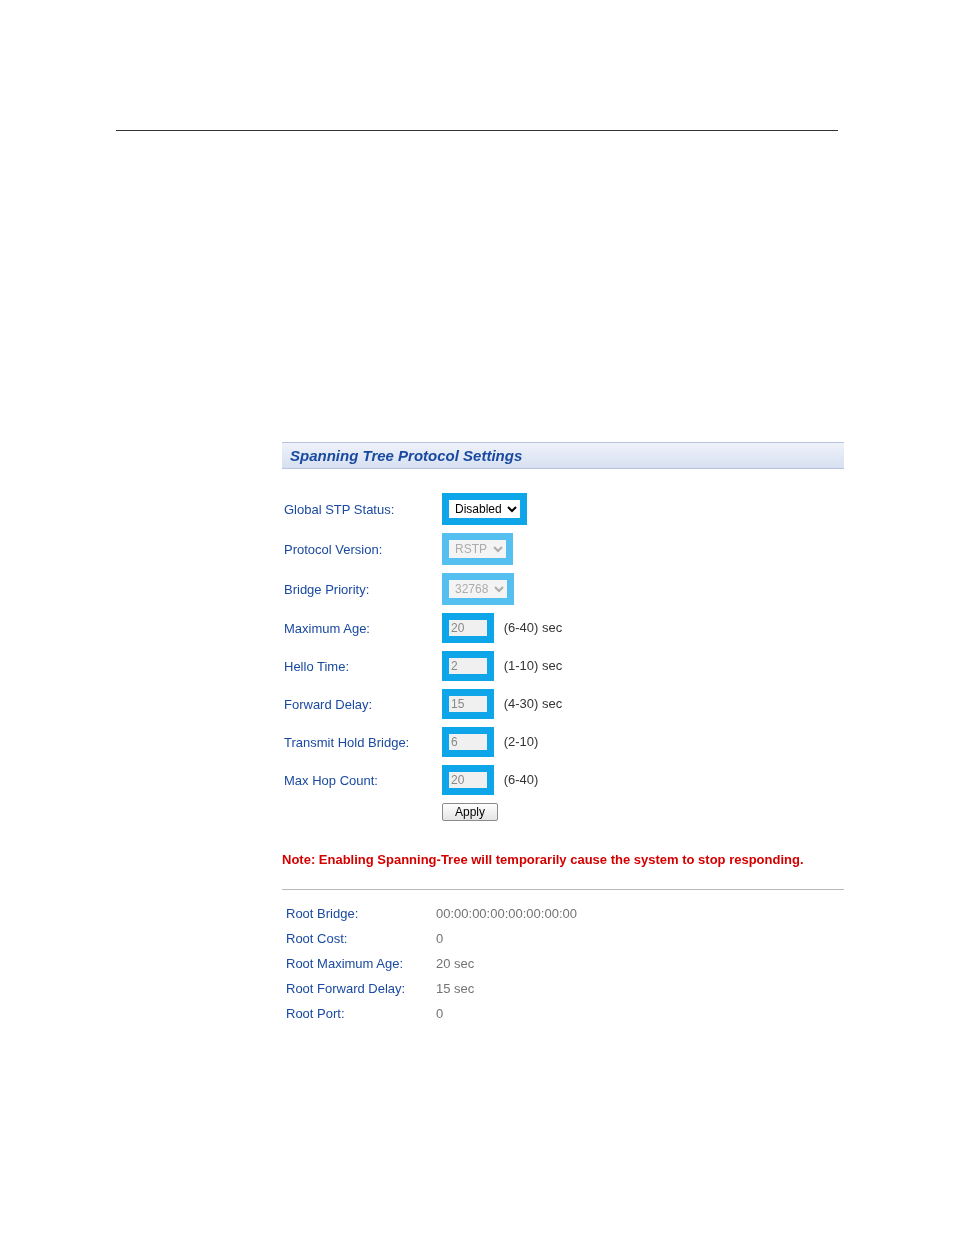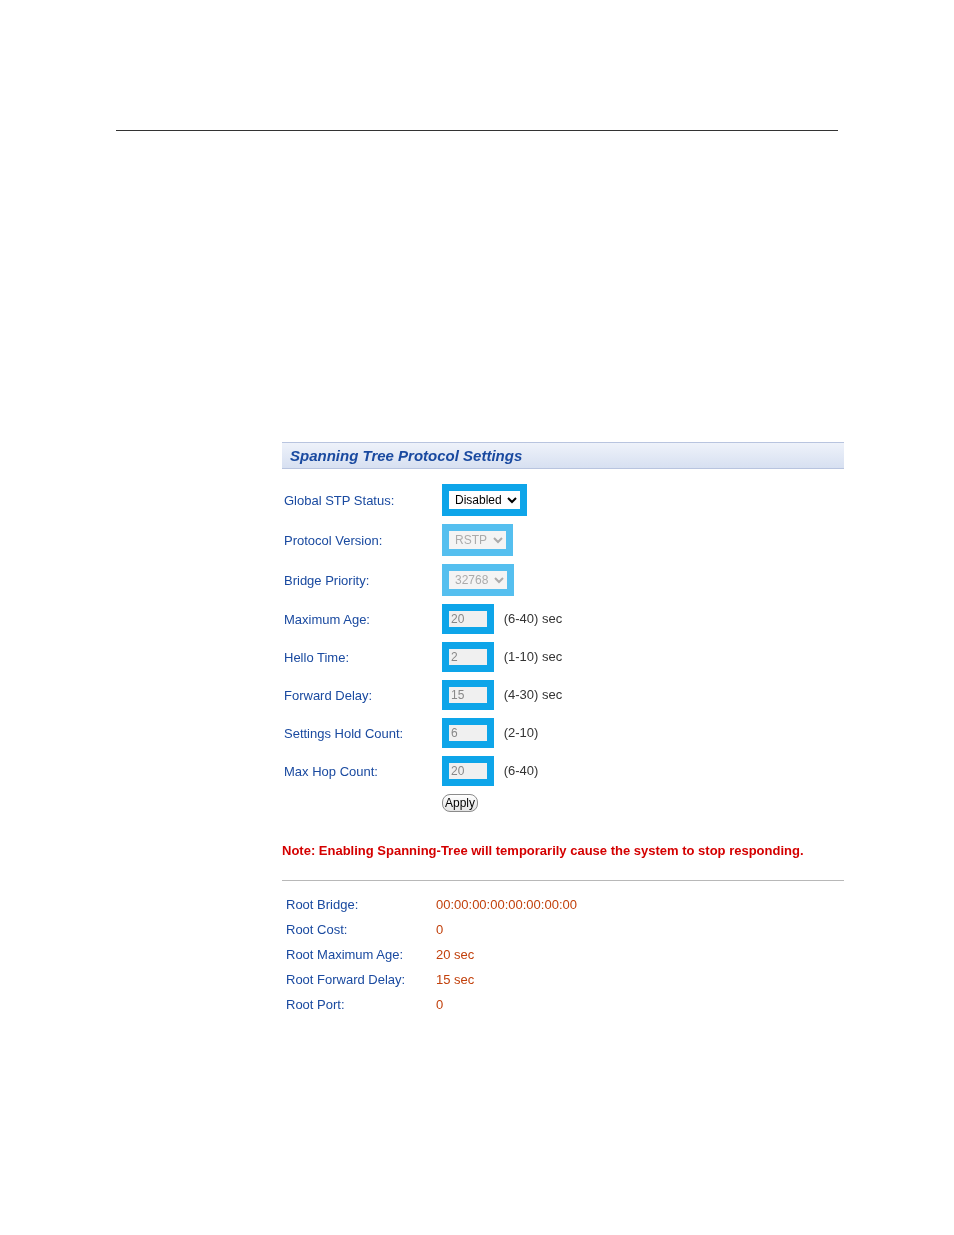--- a/index.html
+++ b/index.html
@@ -36,21 +36,21 @@
     border-top: 1px solid #b8c4df;
     border-bottom: 1px solid #b8c4df;
     padding: 4px 8px;
     color: #1a4aa0;
     font-style: italic;
     font-weight: bold;
     font-size: 15px;
   }
   table.form {
     border-collapse: collapse;
-    margin-top: 11px;
+    margin-top: 20px;
   }
   table.form td {
     padding: 4px 6px 4px 2px;
     vertical-align: middle;
     white-space: nowrap;
   }
   td.lbl {
     color: #1a4aa0;
     width: 150px;
   }
@@ -71,24 +71,24 @@
   }
   input.txt {
     width: 52px;
   }
   .hint {
     color: #333;
     padding-left: 6px;
   }
   .apply-btn {
     font-size: 12px;
-    padding: 1px 2px;
+    padding: 1px 12px;
     background: linear-gradient(#fefefe, #e4e4e4);
     border: 1px solid #8b8b8b;
-    border-radius: 8px;
+    border-radius: 2px;
     cursor: pointer;
   }
   .note {
     color: #d40000;
     font-weight: bold;
     margin-top: 27px;
     font-size: 13px;
   }
   .hr-mid {
     border: none;
@@ -96,21 +96,21 @@
     margin: 22px 0 10px 0;
   }
   table.ro td {
     padding: 4px 6px 4px 2px;
     white-space: nowrap;
   }
   table.ro td.lbl {
     width: 140px;
   }
   .val {
-    color: #c2410c;
+    color: #737373;
   }
 </style>
 </head>
 <body>
 
 <div class="page">
 
   <hr class="hr-top">
 
   <div class="panel">
@@ -157,21 +157,21 @@
         </td>
       </tr>
       <tr>
         <td class="lbl">Forward Delay:</td>
         <td>
           <input class="txt" disabled="" value="15" style="">
           <span class="hint">(4-30) sec</span>
         </td>
       </tr>
       <tr>
-        <td class="lbl">Settings Hold Count:</td>
+        <td class="lbl">Transmit Hold Bridge:</td>
         <td>
           <input class="txt" disabled="" value="6" style="">
           <span class="hint">(2-10)</span>
         </td>
       </tr>
       <tr>
         <td class="lbl">Max Hop Count:</td>
         <td>
           <input class="txt" disabled="" value="20" style="">
           <span class="hint">(6-40)</span>

